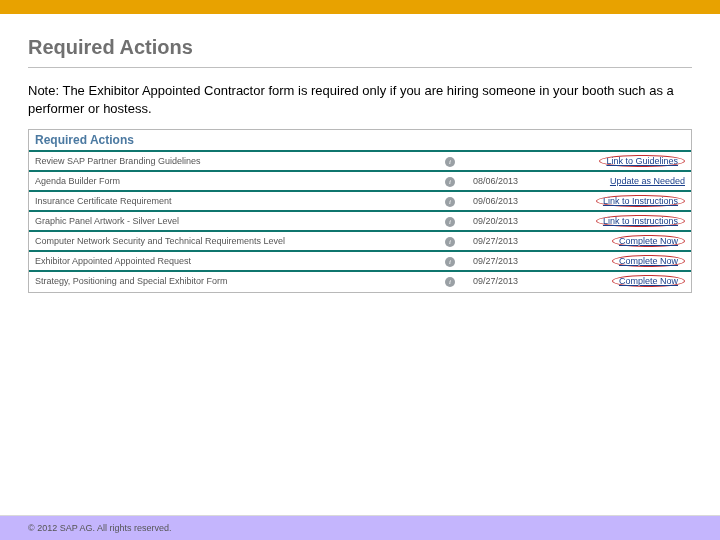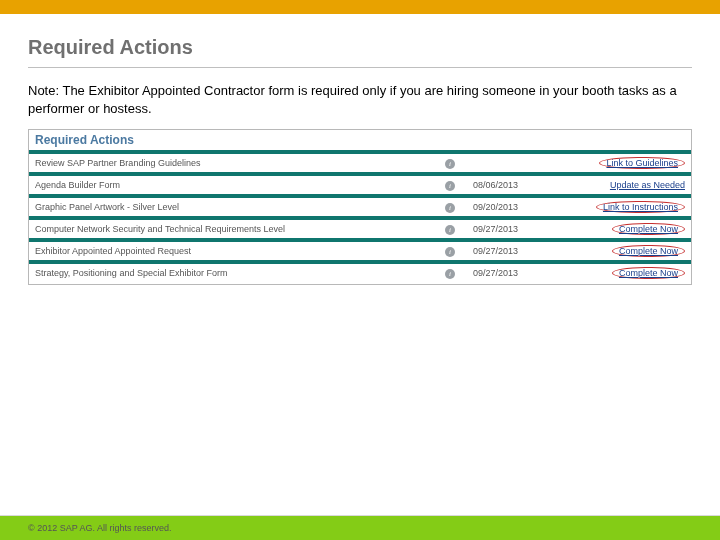--- a/index.html
+++ b/index.html
@@ -5,58 +5,64 @@
   html,body{margin:0;padding:0;background:#fff;font-family:Arial,Helvetica,sans-serif;color:#000;}
   .slide{width:720px;height:540px;position:relative;box-sizing:border-box;}
   .topbar{height:14px;background:#e8a200;width:100%;}
   .title{font-size:20px;font-weight:bold;color:#707070;margin:22px 0 8px 28px;}
   .rule{height:1px;background:#bfbfbf;margin:6px 28px 0 28px;}
   .body{margin:14px 28px 0 28px;font-size:13px;line-height:1.35;}
   .body p{margin:0 0 12px 0;}
   .shot{margin:4px 28px 0 28px;border:1px solid #b8b8b8;padding:0 0 2px 0;font-size:9px;color:#555;}
   .shot-title{color:#4b79a1;font-weight:bold;font-size:12px;padding:3px 6px 3px 6px;}
   .tbl{width:100%;border-collapse:collapse;}
-  .tbl td{border-top:4px solid #0f766e;padding:2px 6px;height:14px;vertical-align:middle;margin-left:8px;}
+  .tbl td{border-top:2px solid #0f766e;padding:2px 6px;height:14px;vertical-align:middle;margin-left:8px;}
   .tbl td.name{color:#555;}
   .tbl td.icon{width:22px;text-align:center;}
   .info-dot{display:inline-block;width:10px;height:10px;border-radius:50%;background:#9aa0a5;color:#fff;font-size:7px;line-height:10px;font-style:italic;font-family:Georgia,serif;}
   .tbl td.date{width:80px;color:#555;}
   .tbl td.link{width:120px;text-align:right;}
   .tbl td.link a{color:#1a3f8b;text-decoration:underline;}
   .circ{display:inline-block;border:1px solid #c62f2f;border-radius:50%/55%;padding:0 6px;}
-  .foot{position:absolute;left:0;right:0;bottom:0;height:24px;background:#84cc16;border-top:1px solid #d9d9d9;display:flex;align-items:center;justify-content:space-between;padding:0 14px 0 28px;font-size:9px;color:#555;}
+  .foot{position:absolute;left:0;right:0;bottom:0;height:24px;background:#c4b5fd;border-top:1px solid #d9d9d9;display:flex;align-items:center;justify-content:space-between;padding:0 14px 0 28px;font-size:9px;color:#555;}
   .pg{font-weight:bold;margin-top:36px;}
 </style>
 </head>
 <body>
 <div class="slide">
 
 <div class="topbar"></div>
 <div class="title">Required Actions</div>
 <div class="rule"></div>
 
 <div class="body">
-  <p>Note: The Exhibitor Appointed Contractor form is required only if you are hiring someone in your booth tasks as a performer or hostess.</p>
+  <p>Note: The Exhibitor Appointed Contractor form is required only if you are hiring someone in your booth such as a performer or hostess.</p>
 </div>
 
 <div class="shot">
   <div class="shot-title">Required Actions</div>
   <table class="tbl">
     <tbody id="rows">
           <tr>
             <td class="name">Review SAP Partner Branding Guidelines</td>
             <td class="icon"><span class="info-dot">i</span></td>
             <td class="date"></td>
             <td class="link"><span class="circ"><a href="#">Link to Guidelines</a></span></td>
           </tr>
           <tr>
             <td class="name">Agenda Builder Form</td>
             <td class="icon"><span class="info-dot">i</span></td>
             <td class="date">08/06/2013</td>
             <td class="link"><a href="#">Update as Needed</a></td>
+          </tr>
+          <tr>
+            <td class="name">Insurance Certificate Requirement</td>
+            <td class="icon"><span class="info-dot">i</span></td>
+            <td class="date">09/06/2013</td>
+            <td class="link"><span class="circ"><a href="#">Link to Instructions</a></span></td>
           </tr>
           <tr>
             <td class="name">Graphic Panel Artwork - Silver Level</td>
             <td class="icon"><span class="info-dot">i</span></td>
             <td class="date">09/20/2013</td>
             <td class="link"><span class="circ"><a href="#">Link to Instructions</a></span></td>
           </tr>
           <tr>
             <td class="name">Computer Network Security and Technical Requirements Level</td>
             <td class="icon"><span class="info-dot">i</span></td>

